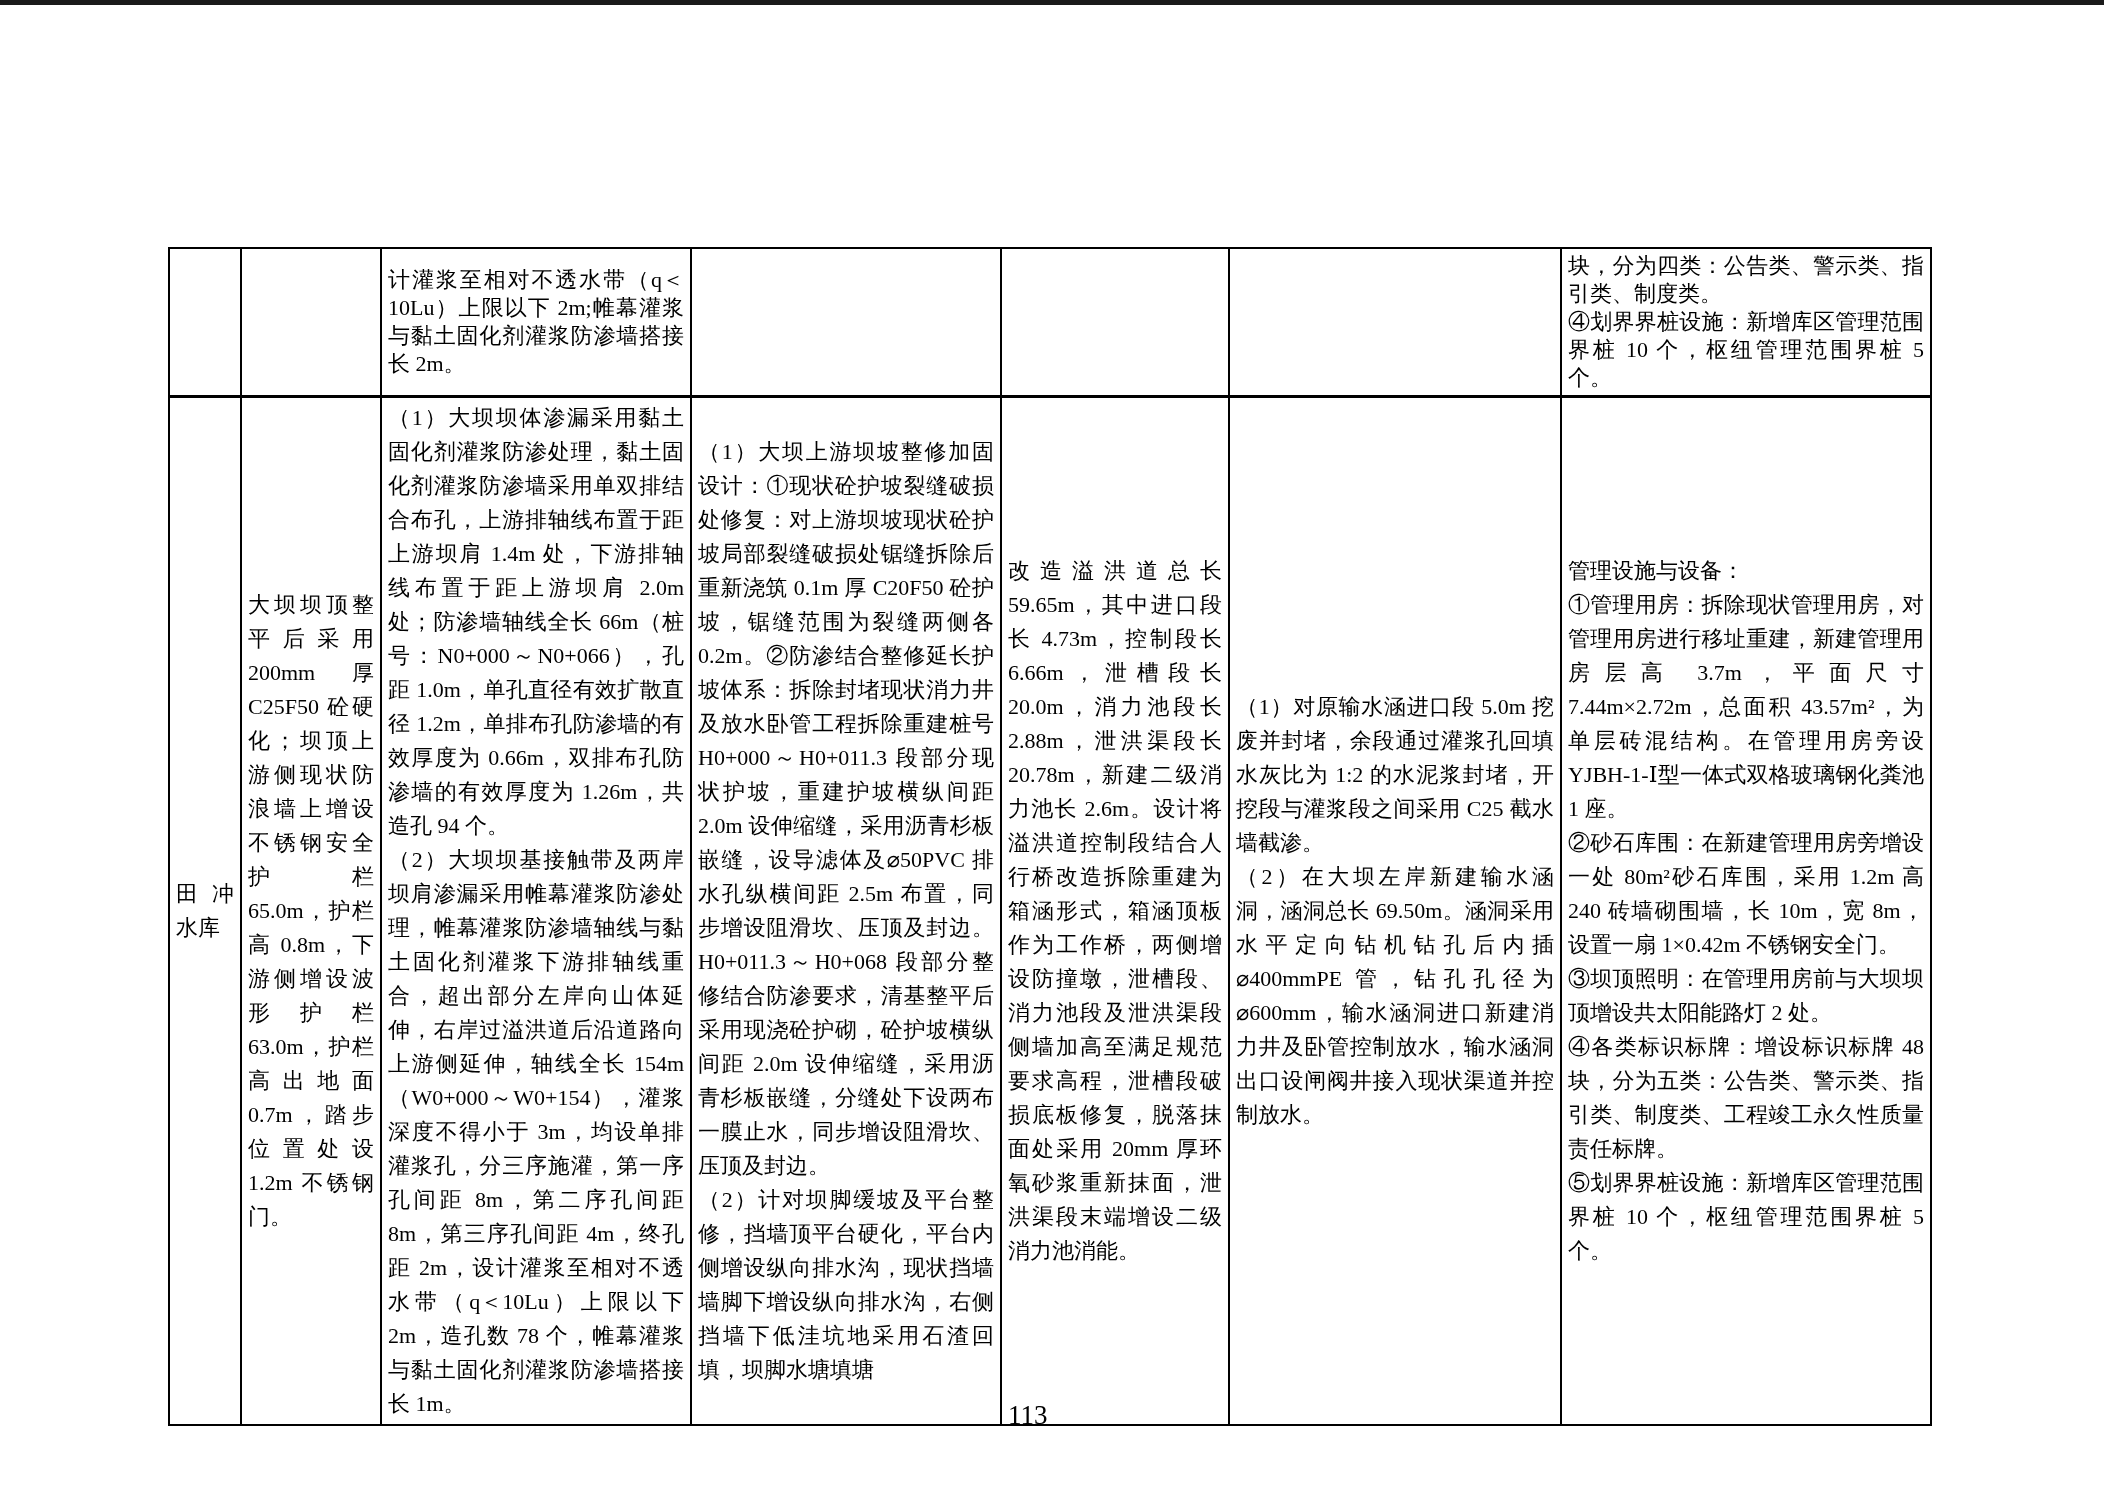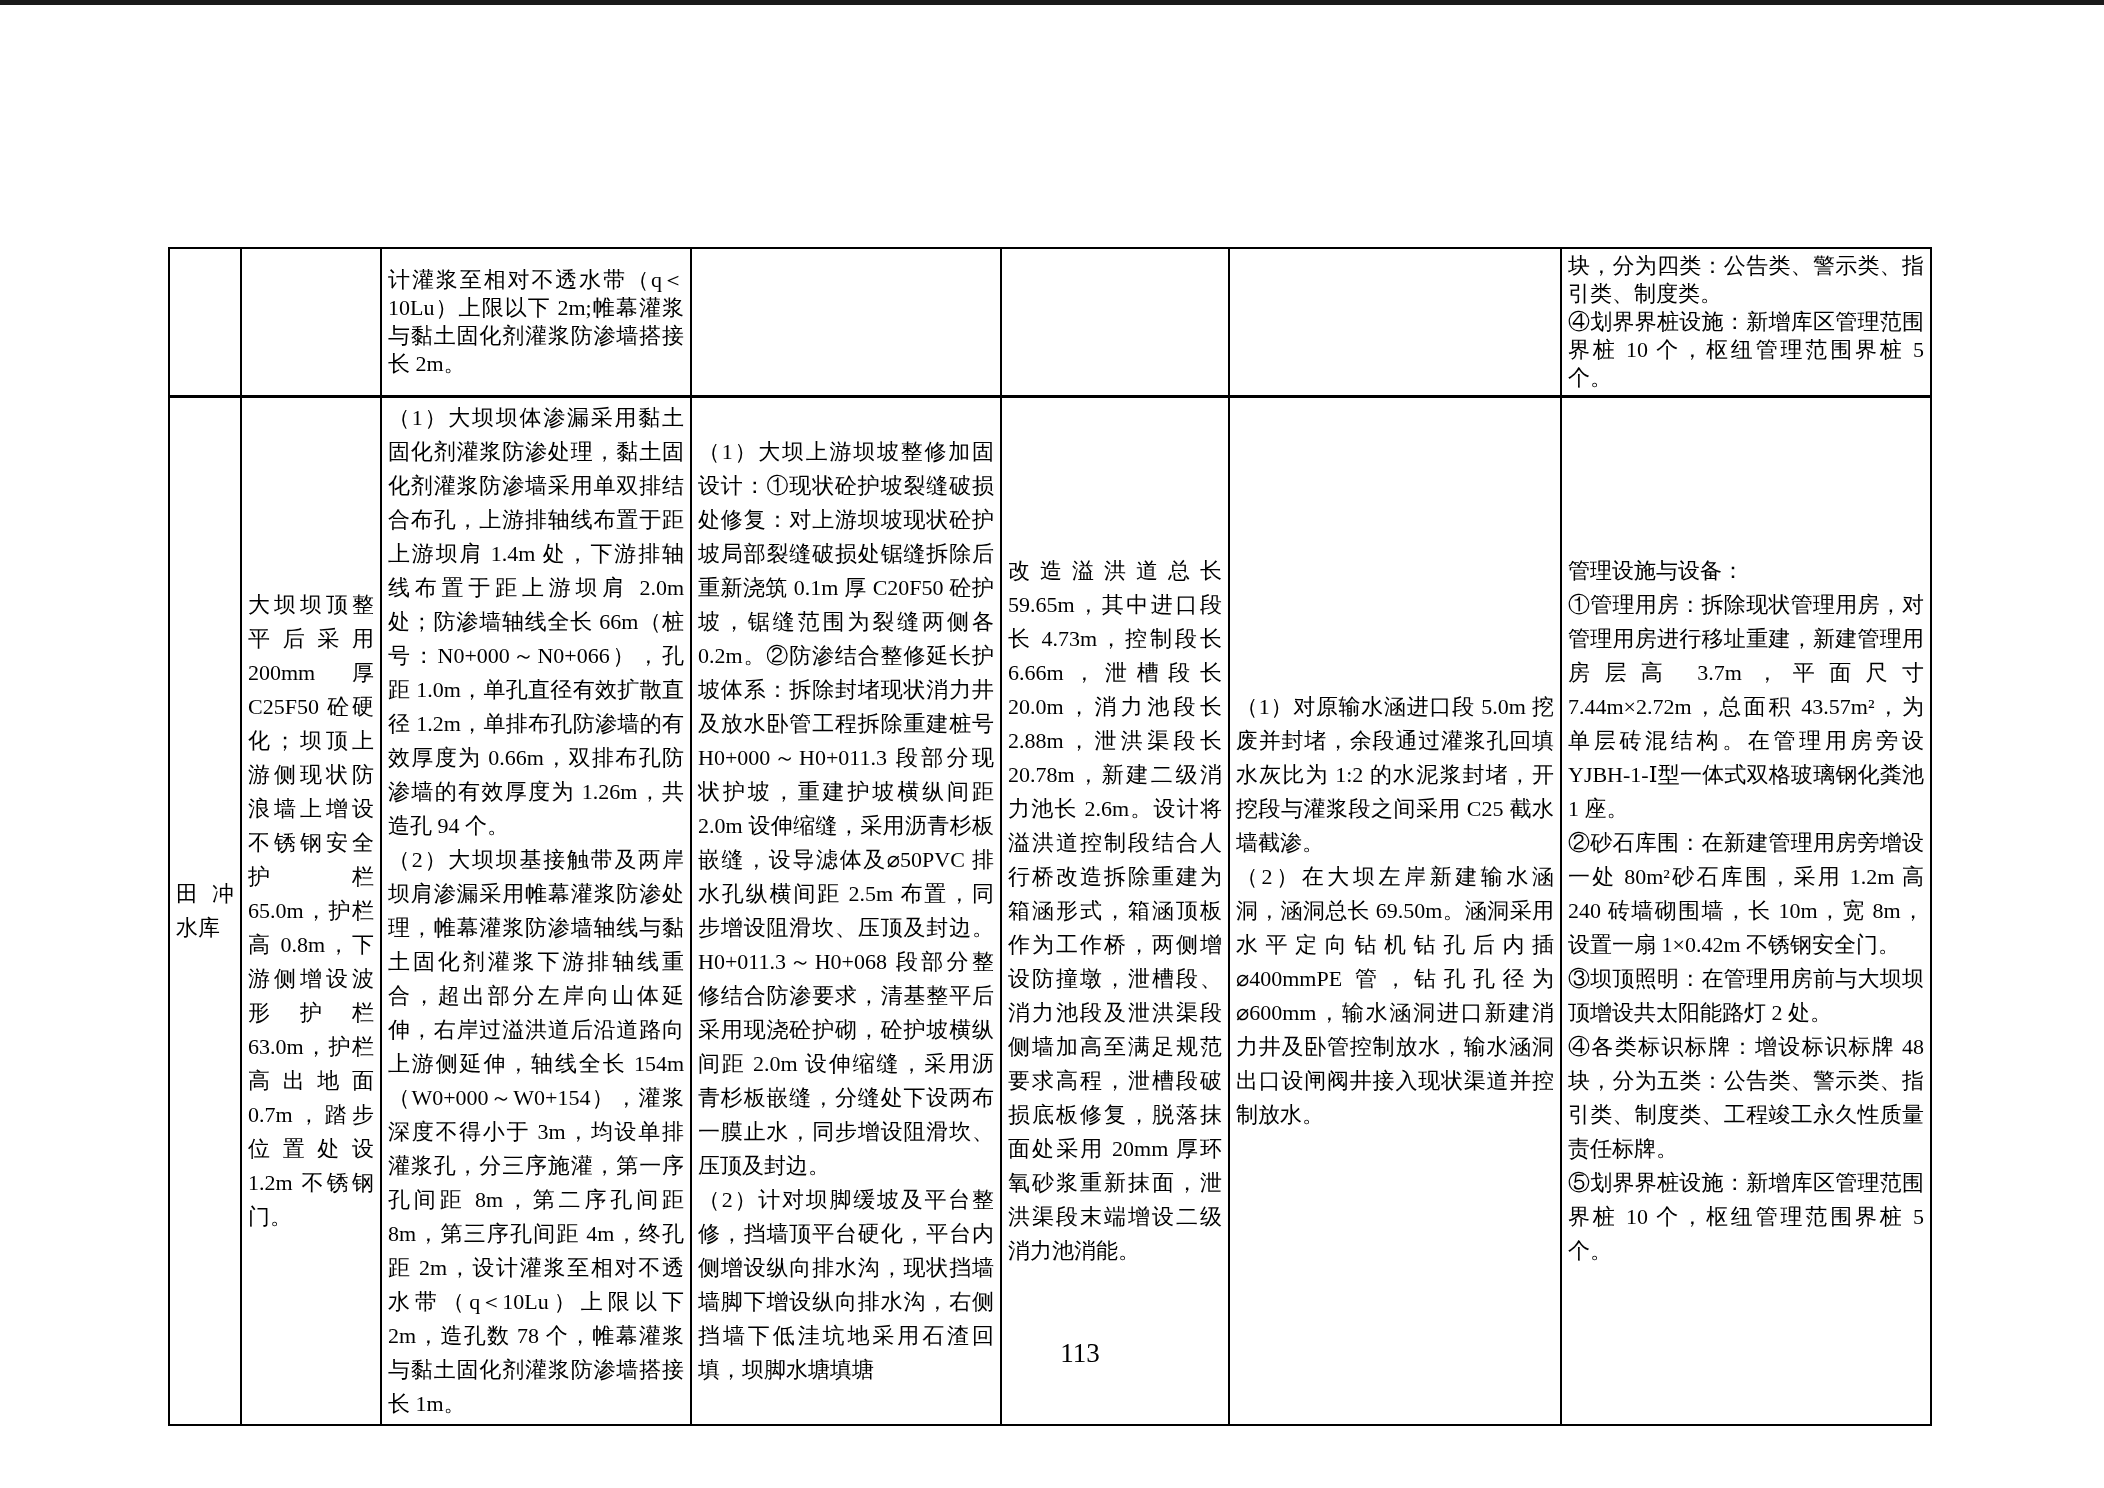--- a/index.html
+++ b/index.html
@@ -47,24 +47,24 @@
   td.v-top { vertical-align: top; }
   td.v-mid { vertical-align: middle; border-radius: 17px; }
   td.name-cell {
     text-align: center;
     text-justify: auto;
     padding: 3px 4px;
   }
   td p { margin: 0; }
   .page-number {
     position: absolute;
-    top: 1338px;
+    top: 1400px;
     left: 1008px;
     width: 144px;
-    text-align: center;
+    text-align: left;
     font-size: 27px;
     line-height: 30px;
   }
 </style>
 </head>
 <body>
 
 <div class="page">
   <div class="top-strip"></div>
 

